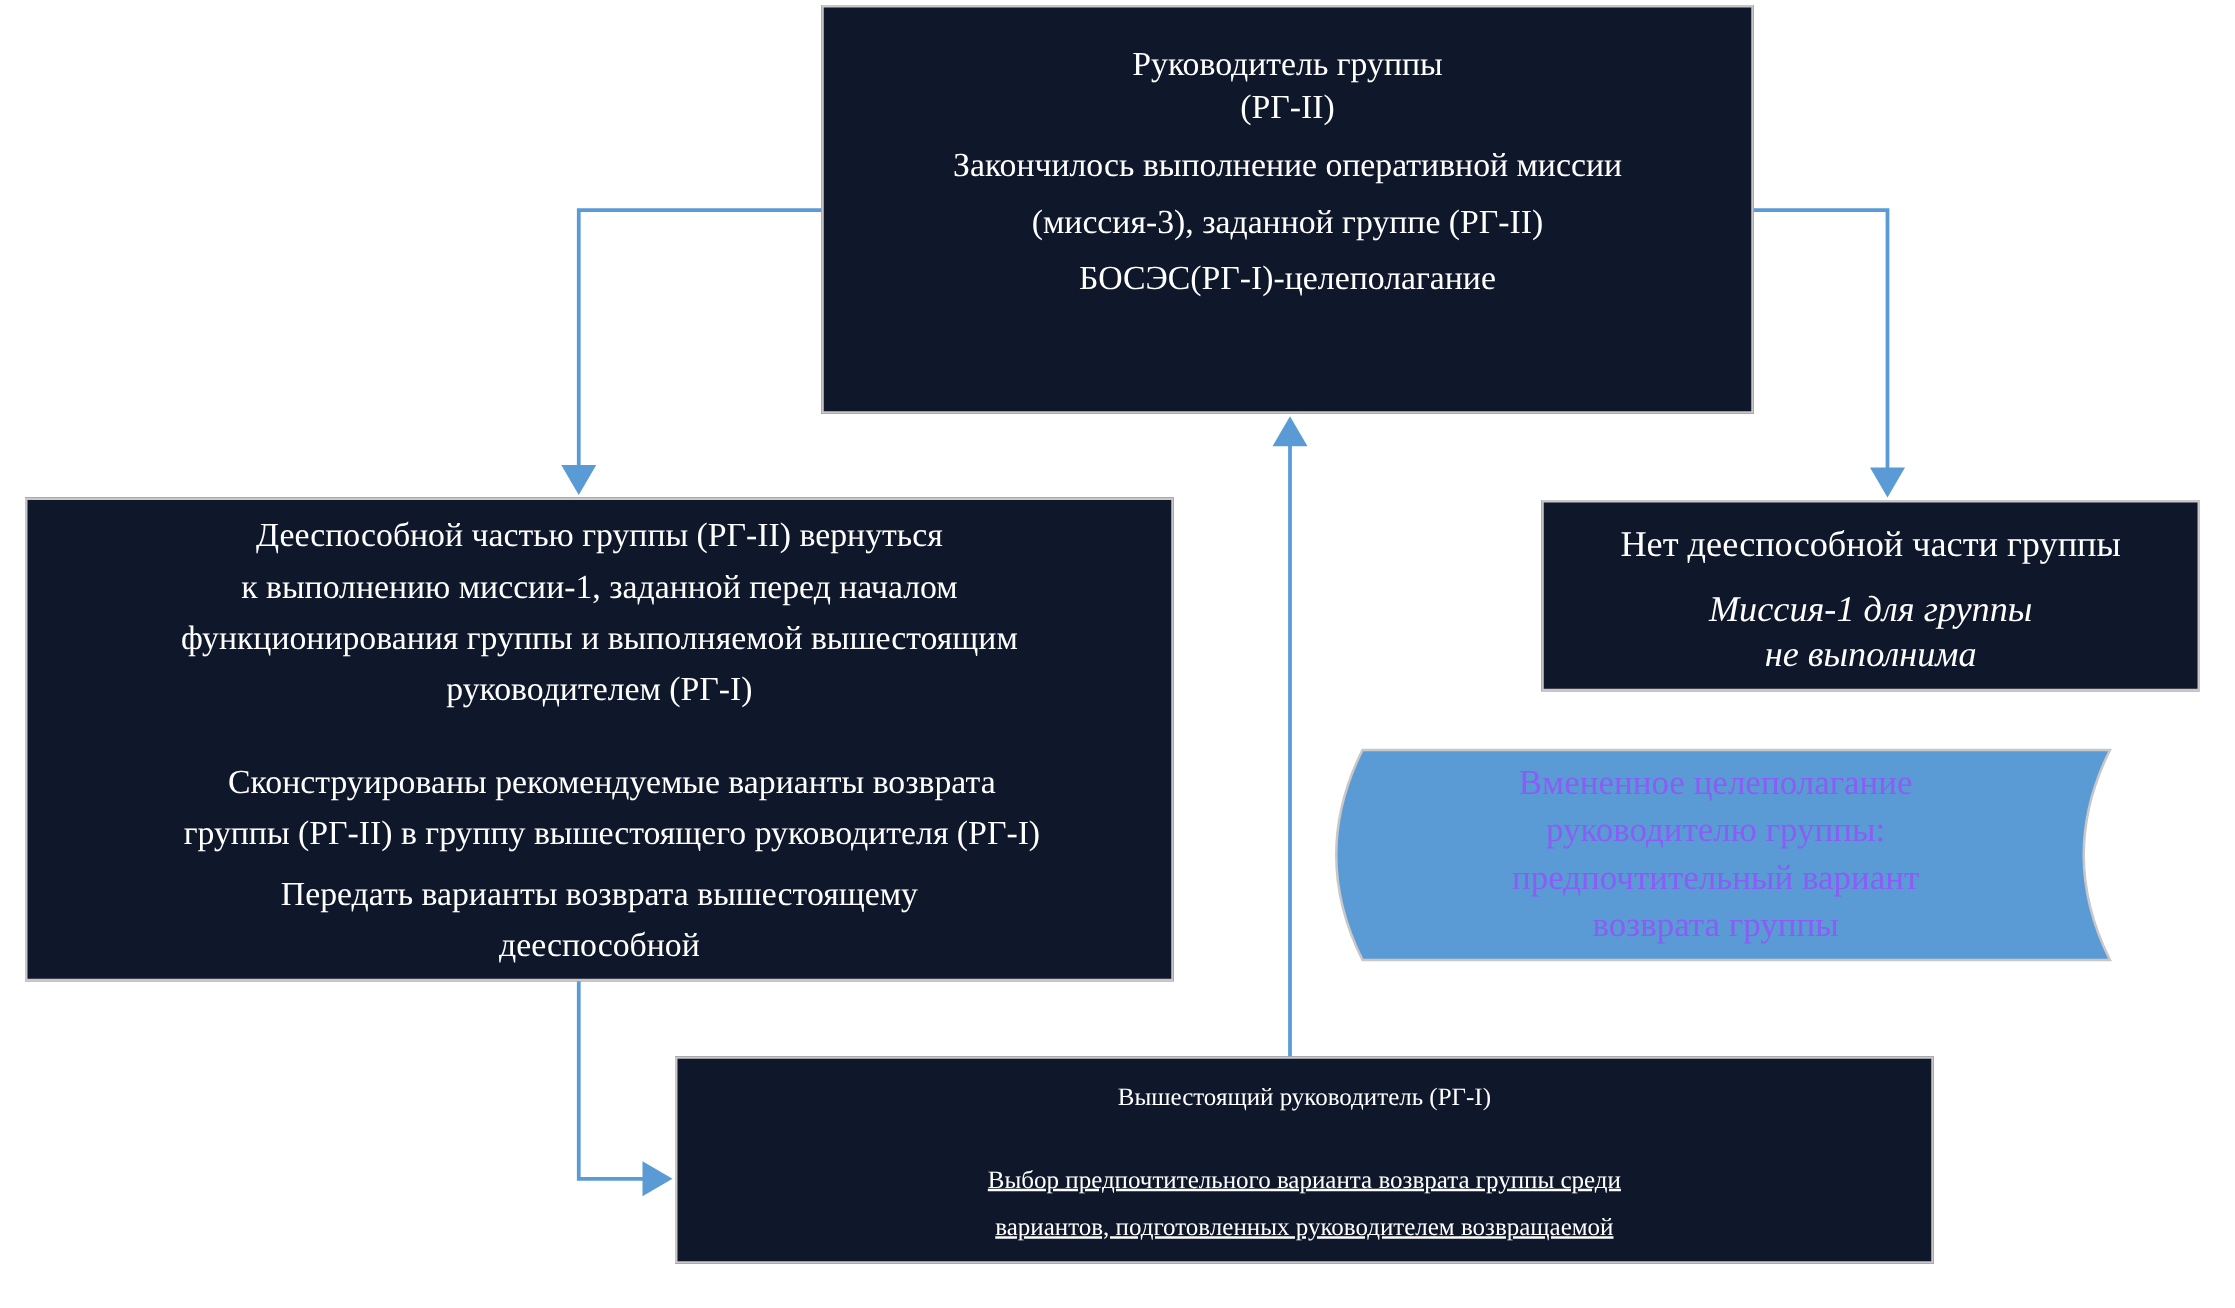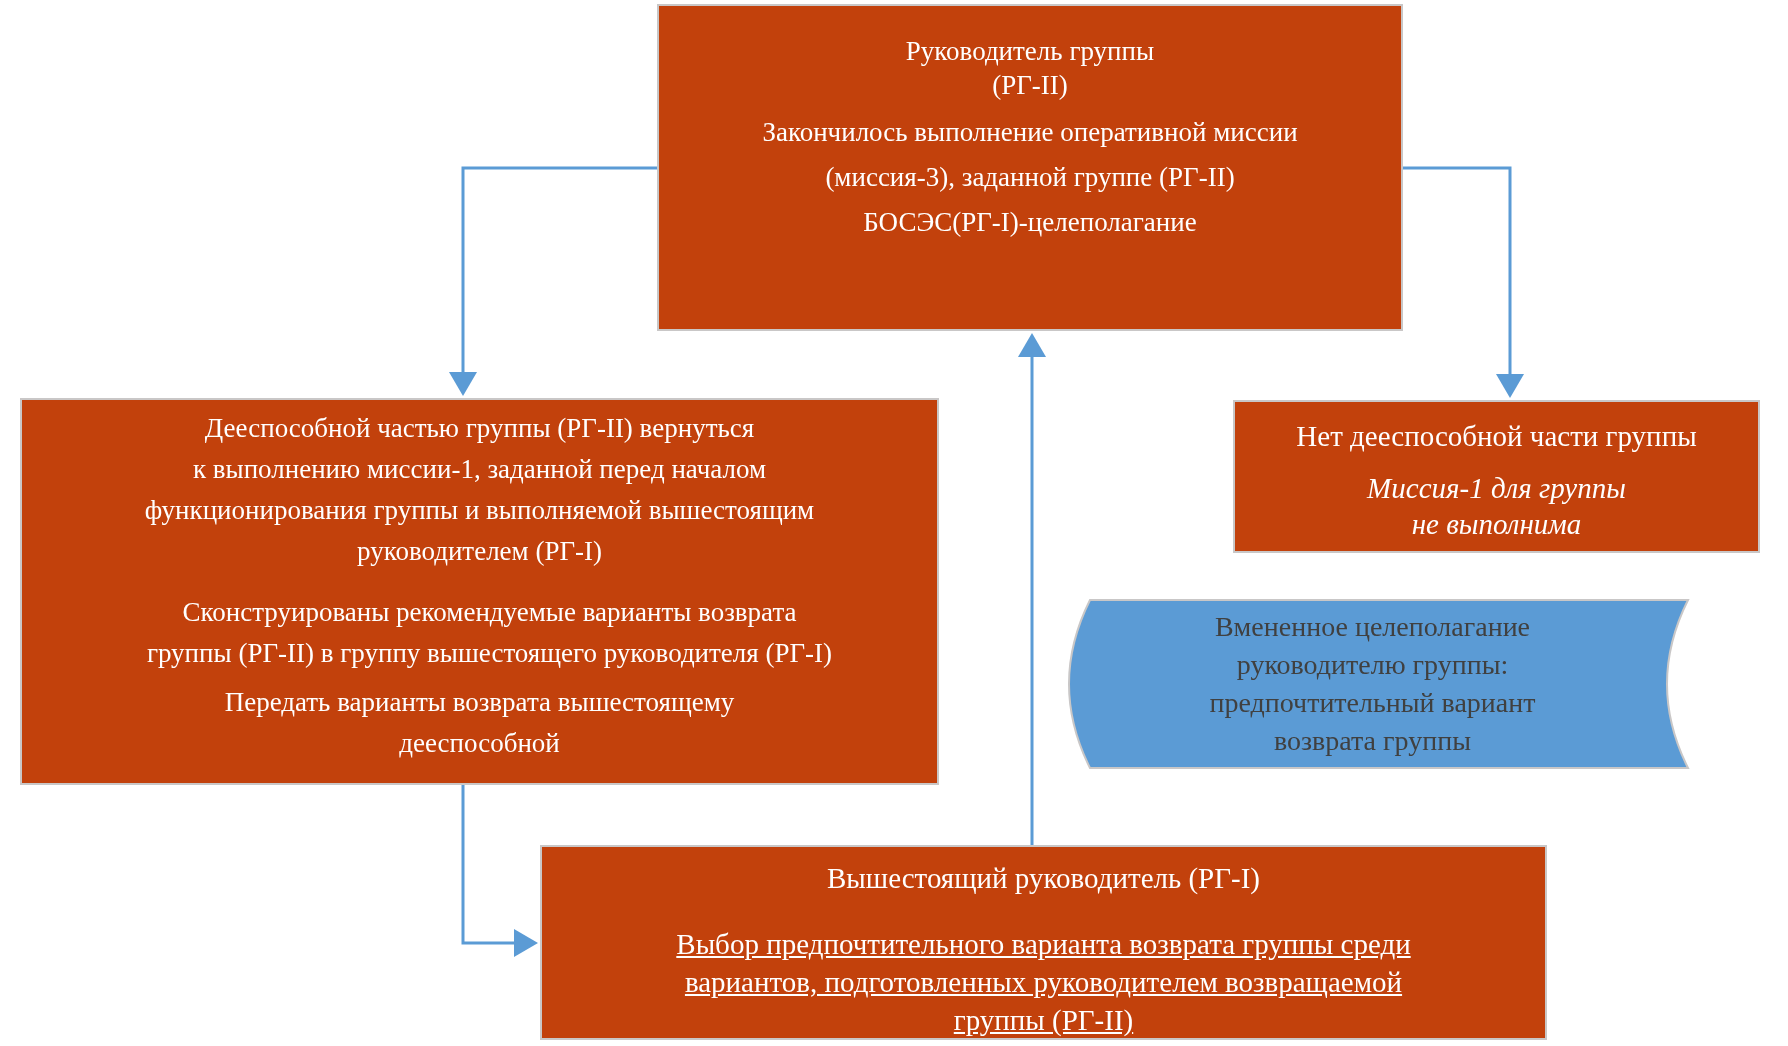--- a/index.html
+++ b/index.html
@@ -5,49 +5,49 @@
   html,body{margin:0;padding:0;background:#ffffff;}
   #canvas{
     position:relative;
     width:1788px;height:1046px;
     background:#ffffff;
     font-family:"Liberation Serif","DejaVu Serif",serif;
     overflow:hidden;
   }
   .node{
     position:absolute;
-    background:#c2410c;
+    background:#0f172a;
     border:2px solid #C9C7C7;
     box-sizing:border-box;
     color:#ffffff;
     text-align:center;
   }
   .line{white-space:nowrap;}
   
   #node-top{left:657px;top:4px;width:746px;height:327px;font-size:27px;padding-top:28px;}
   #node-top .p1 .line{line-height:34px;}
   #node-top .p2{margin-top:8px;}
   #node-top .p2 .line{line-height:45px;}
   
   #node-left{left:20px;top:398px;width:919px;height:387px;font-size:27px;padding-top:8px;}
   #node-left .line{line-height:41px;}
-  #node-left .p2{margin-top:20px;padding-left:20px;}
+  #node-left .p2{margin-top:33px;padding-left:20px;}
   #node-left .p3{margin-top:8px;}
   
   #node-right{left:1233px;top:400px;width:527px;height:153px;font-size:29px;padding-top:16px;}
   #node-right .line{line-height:36px;}
   #node-right .p2{margin-top:16px;font-style:italic;}
   
-  #node-bottom{left:540px;top:845px;width:1007px;height:195px;font-size:29px;padding-top:12px;}
+  #node-bottom{left:540px;top:845px;width:1007px;height:166px;font-size:20px;padding-top:12px;}
   #node-bottom .line{line-height:38px;}
   #node-bottom .p2{margin-top:28px;text-decoration:underline;}
   
   #node-wavy-text{
     position:absolute;left:1085px;top:600px;width:575px;height:168px;
-    font-size:28px;color:#404040;text-align:center;padding-top:8px;box-sizing:border-box;
+    font-size:28px;color:#8b5cf6;text-align:center;padding-top:8px;box-sizing:border-box;
   }
   #node-wavy-text .line{line-height:38px;}
   
   #connectors{position:absolute;left:0;top:0;pointer-events:none;}
 </style>
 </head>
 <body>
 
 <div id="canvas">
 

